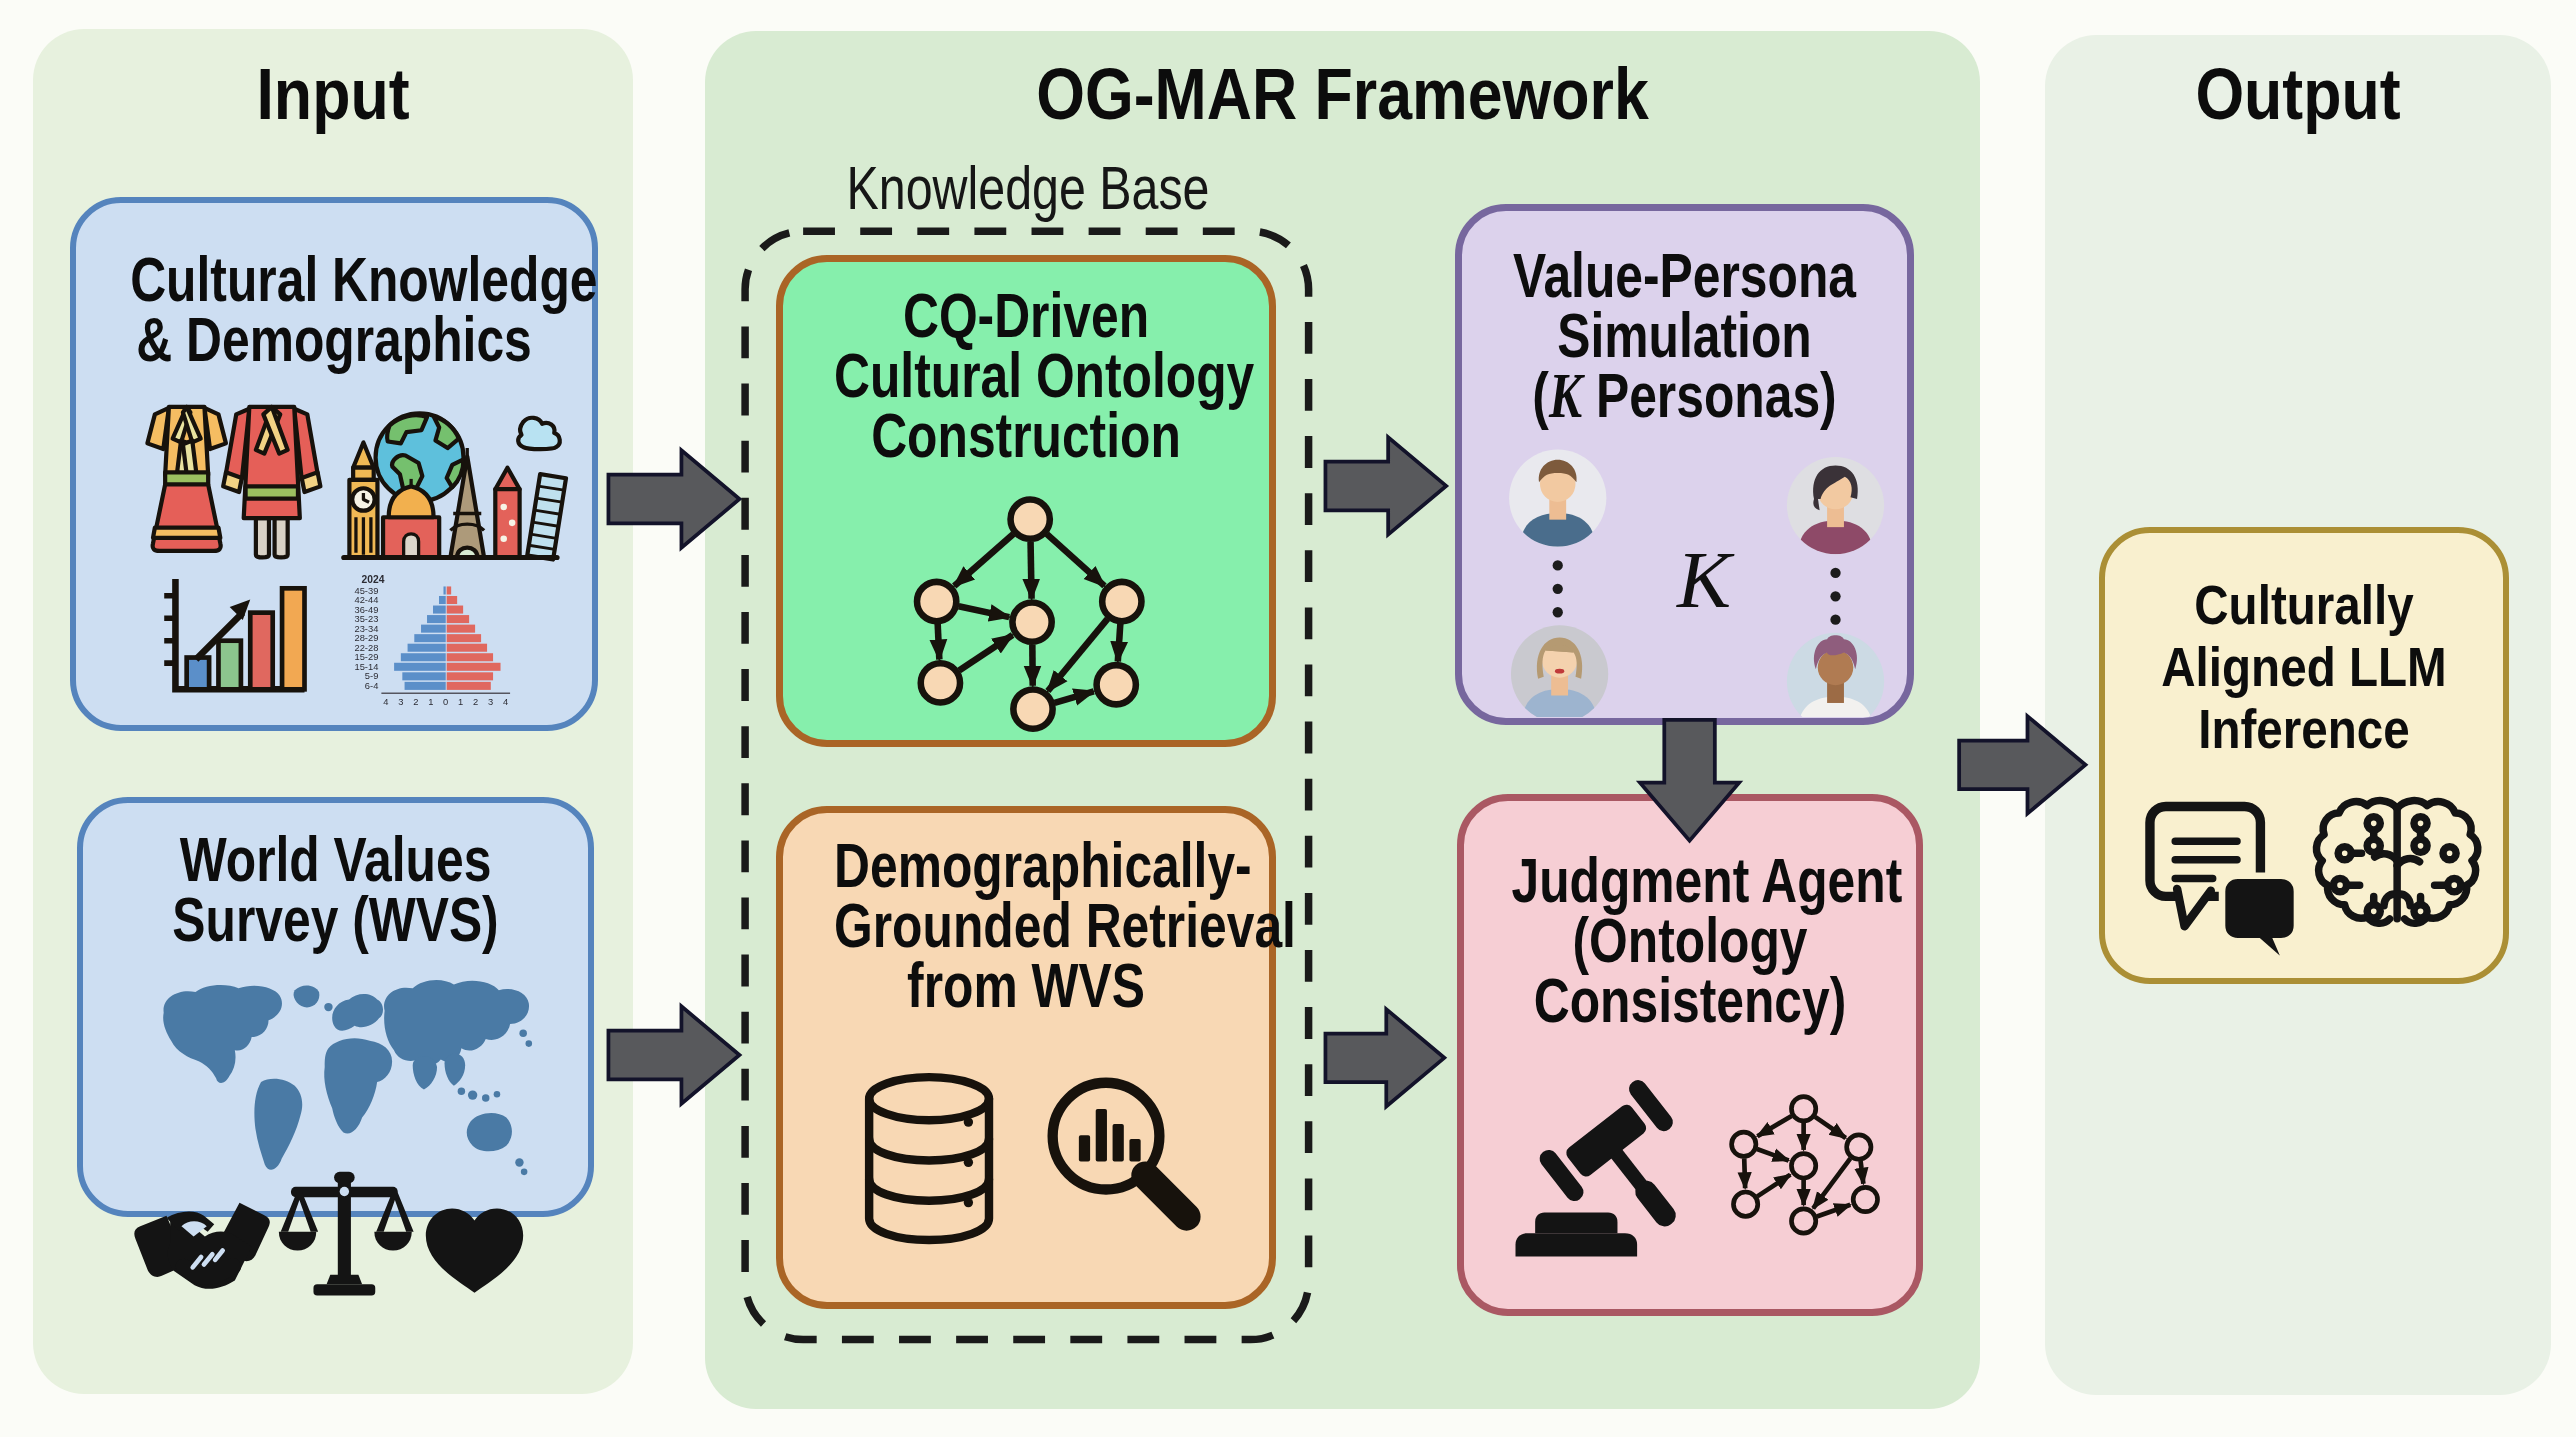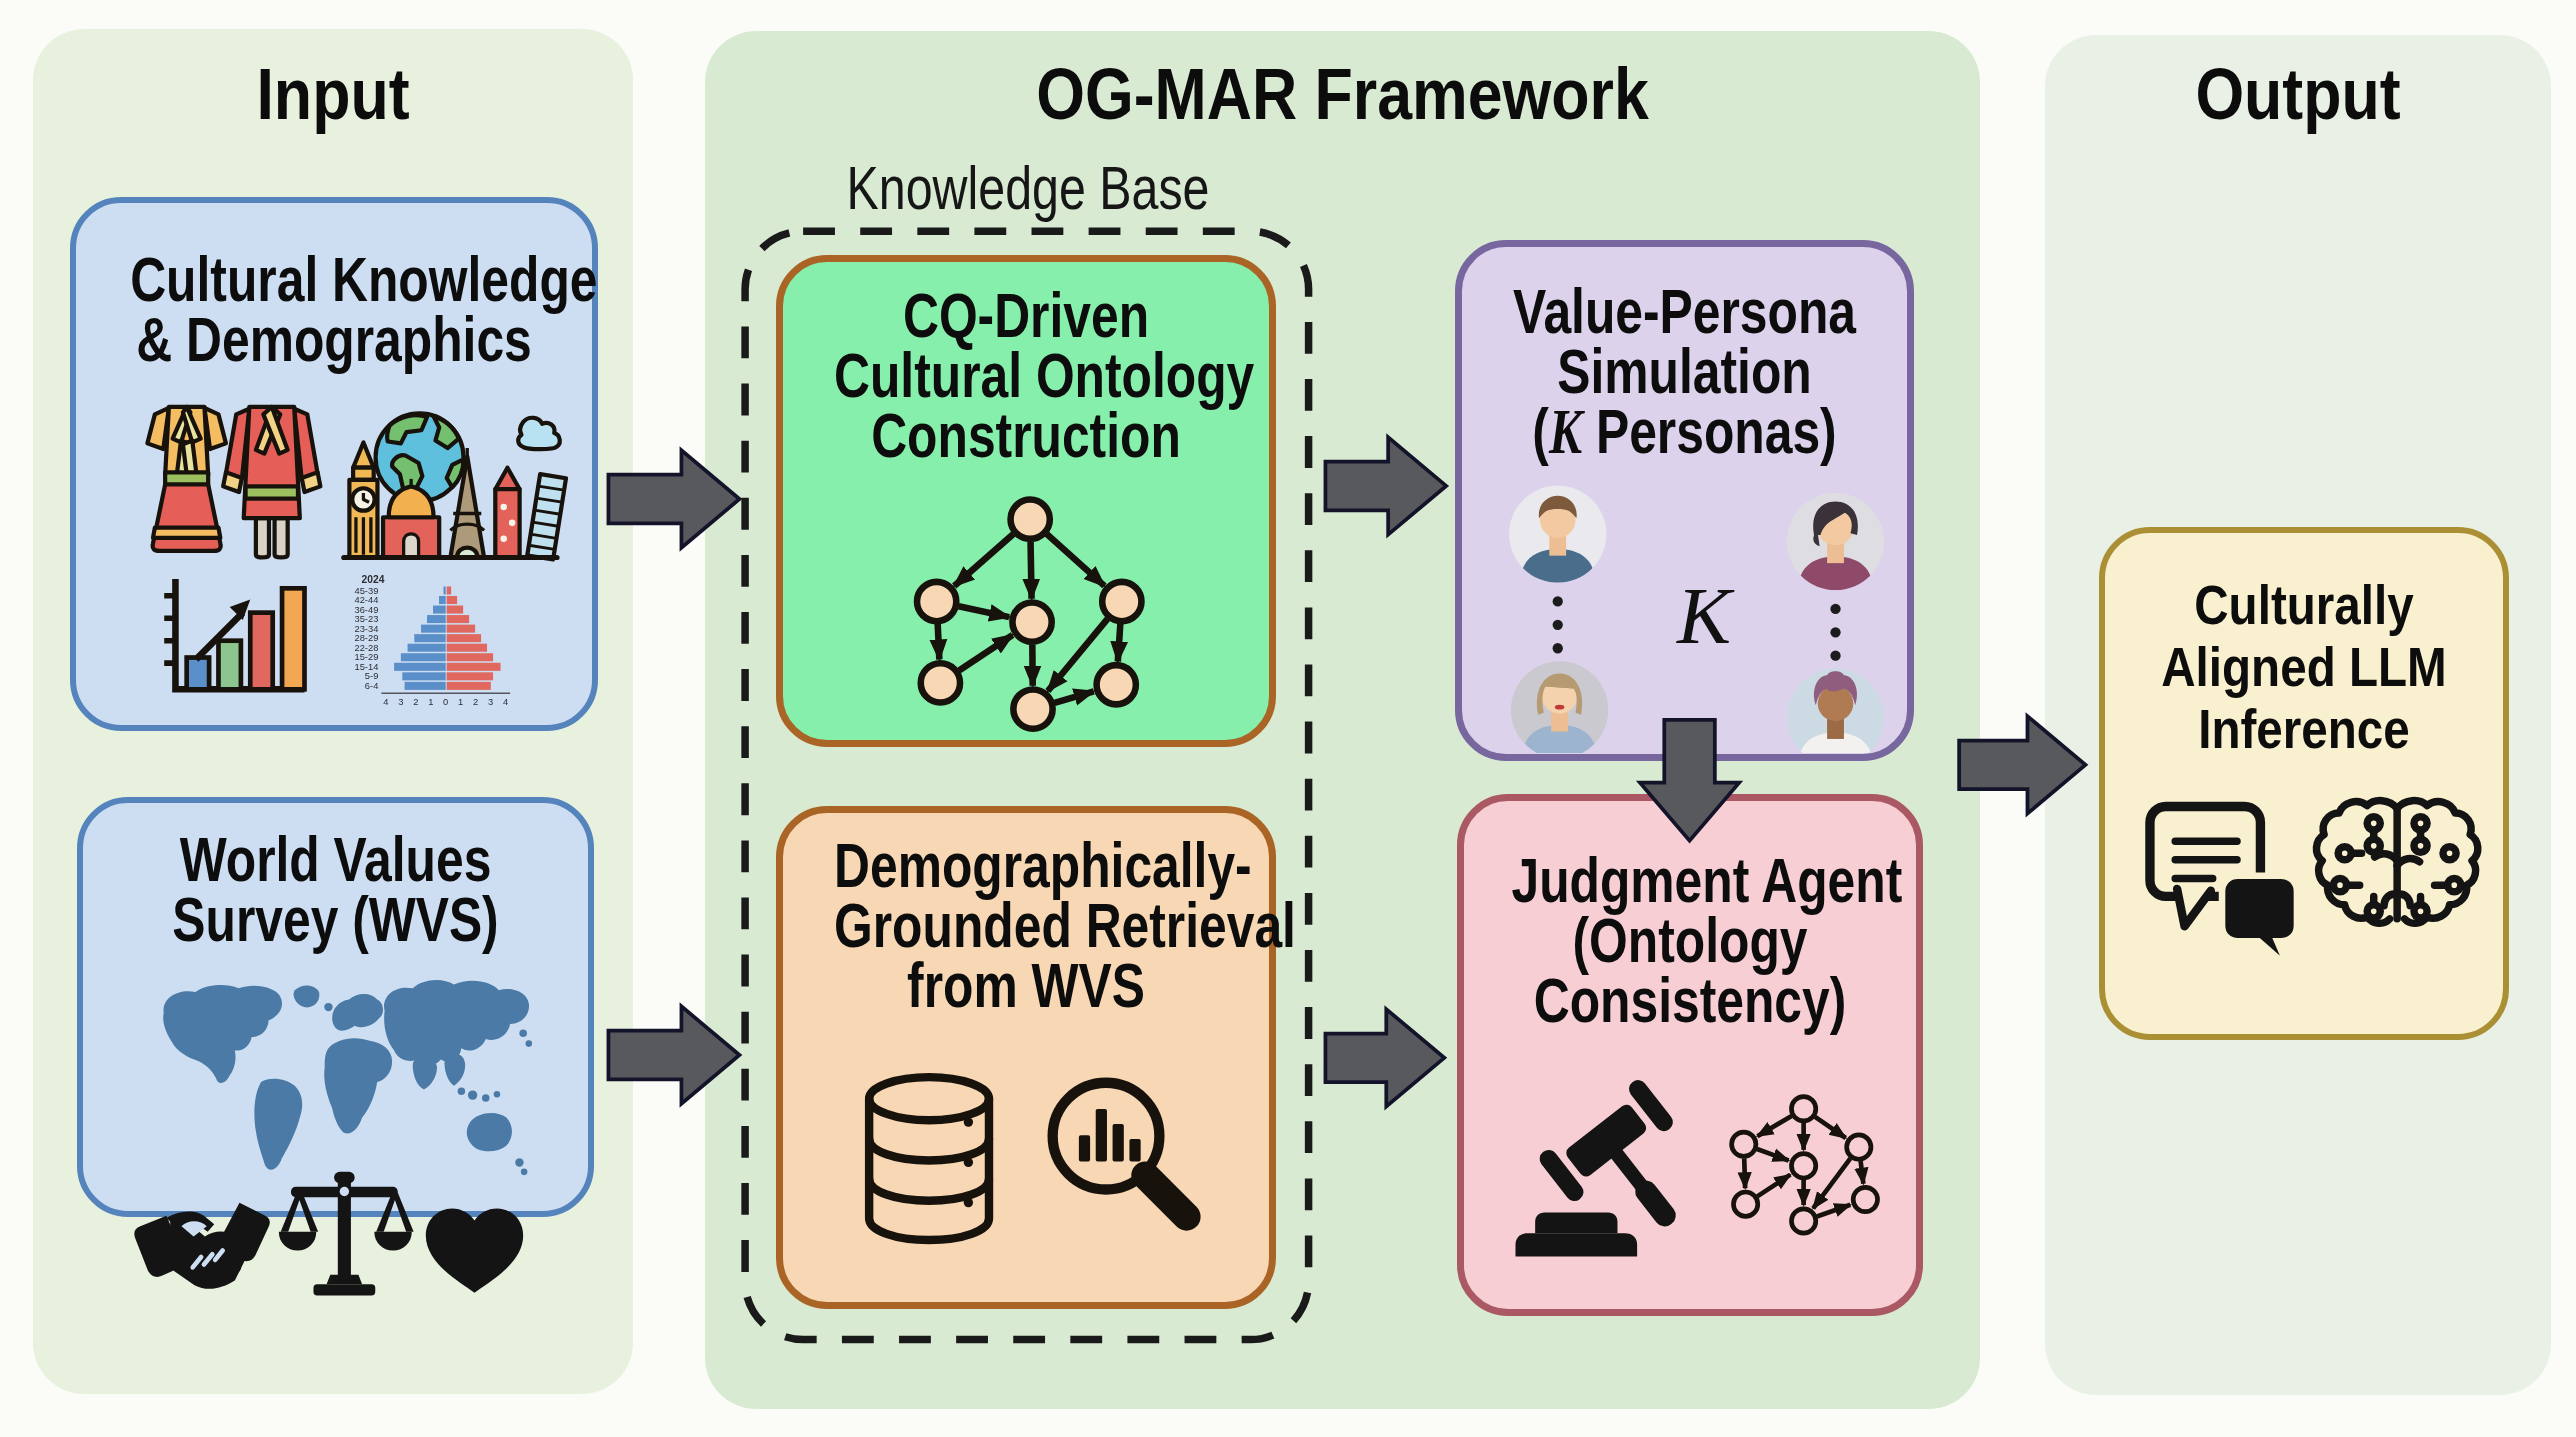--- a/index.html
+++ b/index.html
@@ -282,21 +282,21 @@
         <g fill="#17120c">
           <rect x="316" y="344" width="12" height="28" rx="2"></rect>
           <rect x="334" y="316" width="12" height="56" rx="2"></rect>
           <rect x="352" y="332" width="12" height="40" rx="2"></rect>
           <rect x="370" y="348" width="12" height="24" rx="2"></rect>
         </g>
       </g>
     </svg>
   </div>
 
-  <div class="box" style="left:1455px;top:204px;width:459px;height:521px;background:#dcd2ec;border:7.5px solid #77679e;margin-top:36px;">
+  <div class="box" style="left:1455px;top:204px;width:459px;height:521px;background:#dcd2ec;border:7.5px solid #77679e;">
     <div class="box-title" style="top:34px;">
       <div>Value-Persona</div>
       <div>Simulation</div>
       <div><span>(</span><span class="ser-it">K</span><span> Personas)</span></div>
     </div>
     <div class="k-sym" style="left:167px;top:329px;width:150px;">K</div>
     <svg class="abs" style="left:0;top:0;" width="444" height="506" viewBox="0 0 474 541">
       <g>
         <clipPath id="av1">
             <circle cx="102" cy="307" r="52"></circle>
@@ -401,21 +401,21 @@
         <circle cx="299" cy="367" r="13"></circle>
         <circle cx="363" cy="390" r="13"></circle>
         <circle cx="422" cy="370" r="13"></circle>
         <circle cx="301" cy="431" r="13"></circle>
         <circle cx="363" cy="449" r="13"></circle>
         <circle cx="429" cy="426" r="13"></circle>
       </g>
     </svg>
   </div>
 
-  <div class="box" style="left:2099px;top:527px;width:410px;height:513px;background:#f9f0cf;border:6.6px solid #ab8f35;">
+  <div class="box" style="left:2099px;top:527px;width:410px;height:457px;background:#f9f0cf;border:6.6px solid #ab8f35;">
     <div class="box-title" style="top:41px;font-size:56px;line-height:62px;transform:scaleX(0.85);">
       <div>Culturally</div>
       <div>Aligned LLM</div>
       <div>Inference</div>
     </div>
     <svg class="abs" style="left:0;top:0;" width="397" height="444" viewBox="0 0 424 474">
 
       <g>
         <rect x="48" y="292" width="118" height="96" rx="17" fill="none" stroke="#141414" stroke-width="10"></rect>
         <path d="M77,380 L85,420 L113,382" fill="#f9f0cf" stroke="#141414" stroke-width="9" stroke-linejoin="round" stroke-linecap="round"></path>

